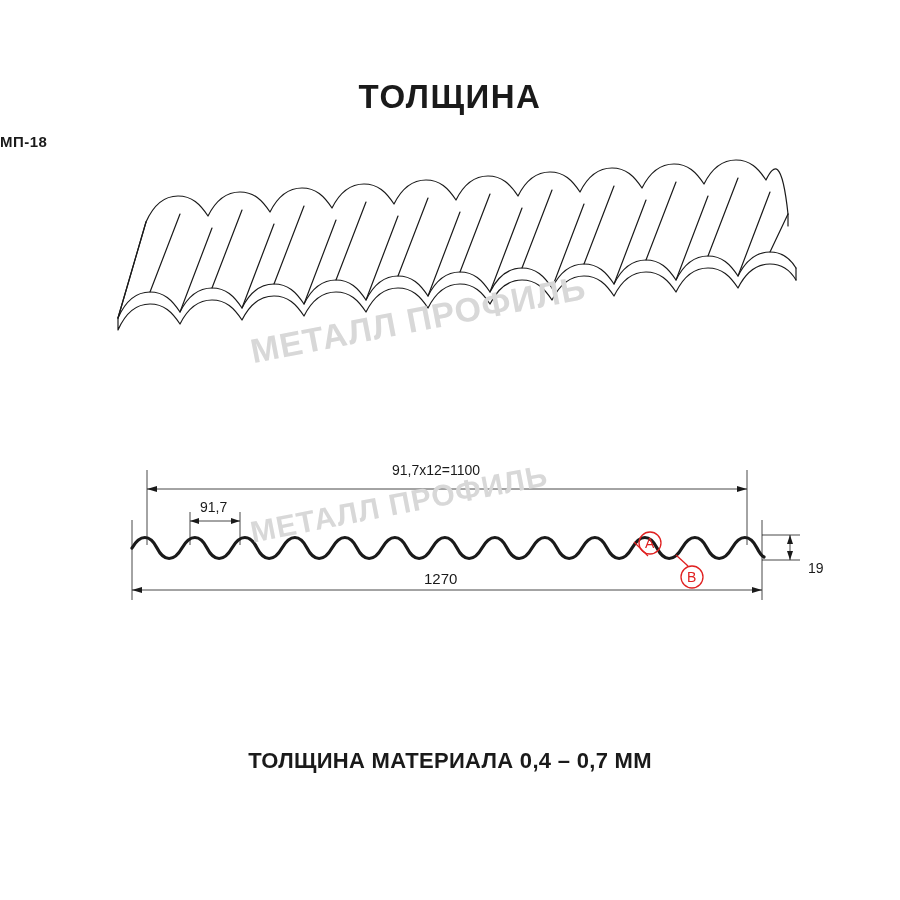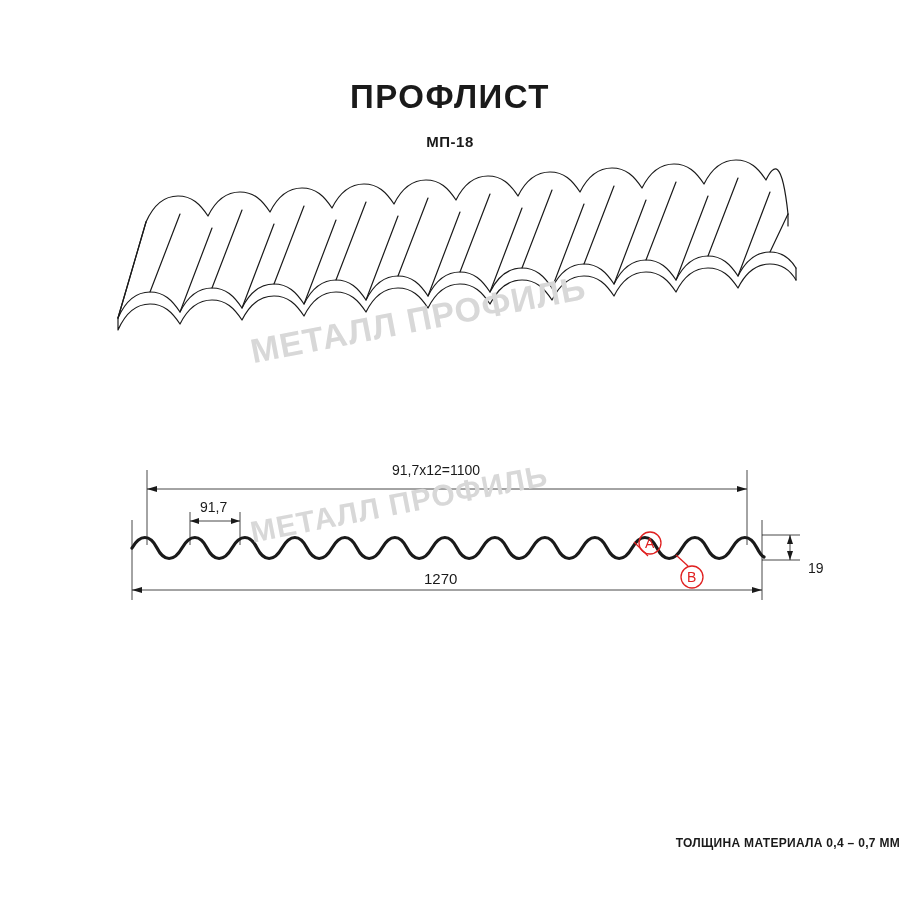--- a/index.html
+++ b/index.html
@@ -29,33 +29,32 @@
     font-size: 33px;
     font-weight: bold;
     letter-spacing: 1.5px;
     color: #1a1a1a;
   }
   .subtitle {
     position: absolute;
     top: 133px;
     left: 0;
     width: 900px;
+    font-size: 15px;
+    font-weight: bold;
+    letter-spacing: 0.5px;
+    color: #1a1a1a;
+  }
+  .footer-note {
+    position: absolute;
+    top: 748px;
+    left: 0;
+    width: 900px;
     text-align: center;
-    font-size: 15px;
-    font-weight: bold;
-    letter-spacing: 0.5px;
-    color: #1a1a1a;
-  }
-  .footer-note {
-    position: absolute;
-    top: 836px;
-    left: 0;
-    width: 900px;
-    text-align: right;
-    font-size: 12px;
+    font-size: 22px;
     font-weight: bold;
     letter-spacing: 0.3px;
     color: #1a1a1a;
   }
   .svg-layer {
     position: absolute;
     top: 0;
     left: 0;
   }
   .wm {
@@ -90,21 +89,21 @@
     font-size: 14px;
     color: #e02020;
     font-weight: normal;
   }
 </style>
 </head>
 <body>
 
 <div class="page">
 
-  <div class="title">ПРОФЛИСТ</div>
+  <div class="title">ТОЛЩИНА</div>
   <div class="subtitle">МП-18</div>
 
   <svg class="svg-layer" width="900" height="900" viewBox="0 0 900 900">
     <g fill="none" stroke="#1a1a1a" stroke-width="1.2" stroke-linejoin="round" stroke-linecap="round">
 
       <path d="M118,318
                C126,300 136,292 150,292
                C164,292 172,300 180,312
                C188,296 198,288 212,288
                C226,288 234,296 242,308

